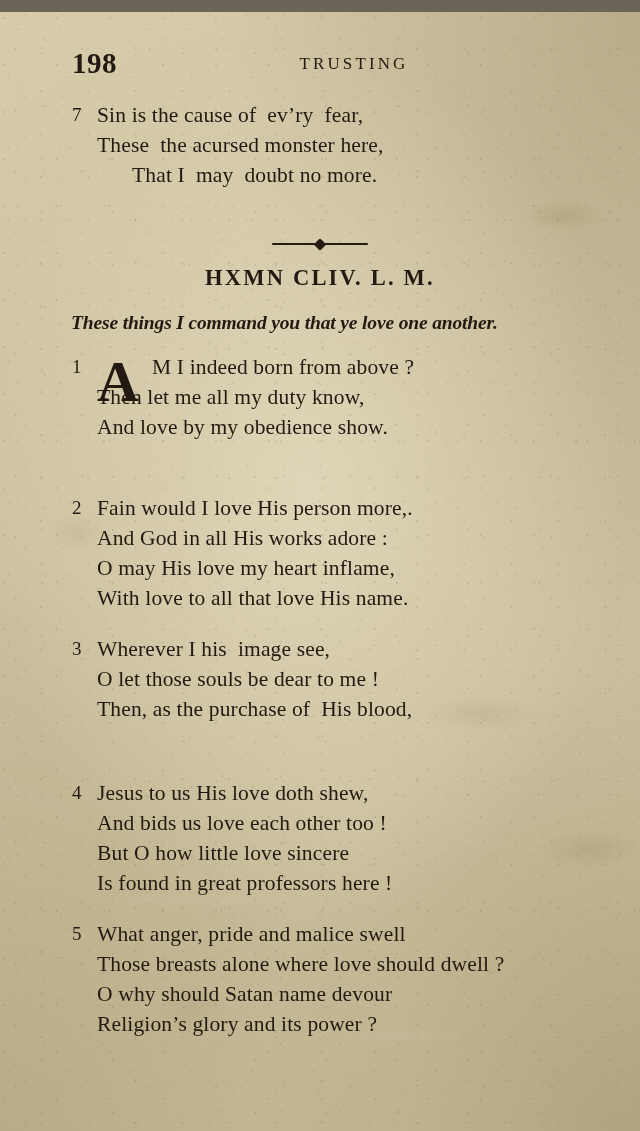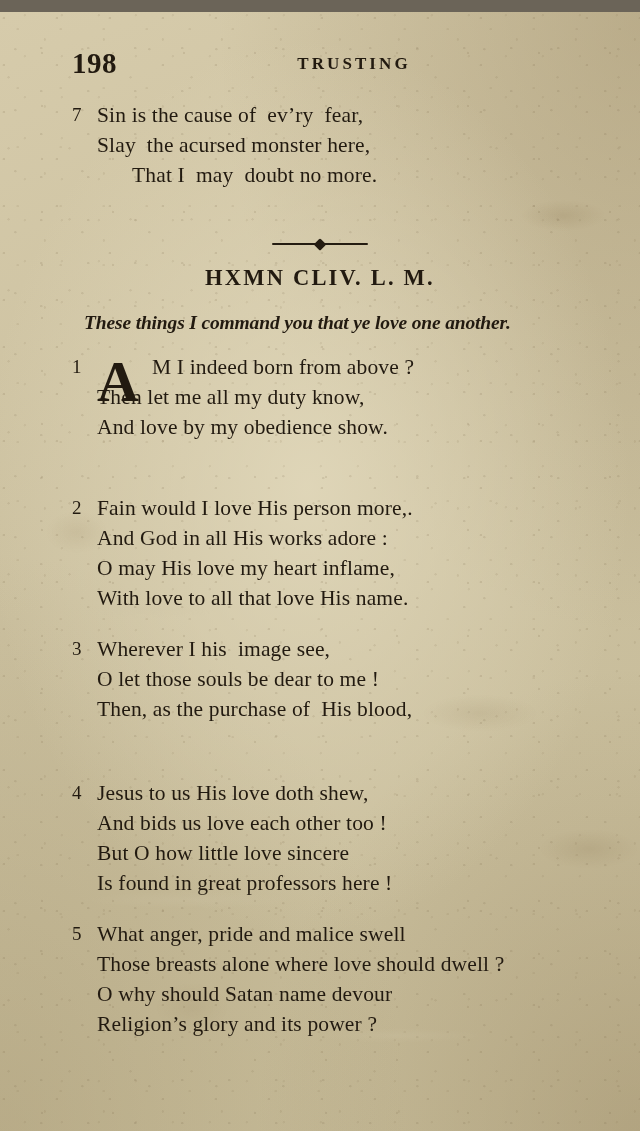--- a/index.html
+++ b/index.html
@@ -75,21 +75,21 @@
     letter-spacing: 0.5px;
     line-height: 30px;
   }
   .head-title {
     position: absolute;
     left: 0;
     right: 0;
     top: 5px;
     text-align: center;
     font-size: 17px;
-    font-weight: 700;
+    font-weight: 400;
     letter-spacing: 3.1px;
     line-height: 22px;
     padding-left: 68px;
   }
 
   
   .stanza {
     position: absolute;
     left: 72px;
     width: 520px;
@@ -157,21 +157,21 @@
     right: 0;
     text-align: center;
     font-size: 22.5px;
     font-weight: 700;
     letter-spacing: 2.2px;
     line-height: 28px;
   }
   .epigraph {
     position: absolute;
     top: 298px;
-    left: 84px;
+    left: 71px;
     width: 556px;
     font-style: italic;
     font-weight: 700;
     font-size: 19.5px;
     line-height: 26px;
     letter-spacing: -0.15px;
     white-space: nowrap;
   }
 
   
@@ -210,21 +210,21 @@
 
   <div class="content">
 
     <div class="running-head">
       <div class="folio">198</div>
       <div class="head-title">TRUSTING</div>
     </div>
 
     <div class="stanza" id="stanza-7" style="top:88px;">
         <div class="line"><span class="num">7</span><span class="txt">Sin is the cause of  ev’ry  fear,</span></div>
-        <div class="line"><span class="txt">Slay  the acursed monster here,</span></div>
+        <div class="line"><span class="txt">These  the acursed monster here,</span></div>
         <div class="line indent"><span class="txt">That I  may  doubt no more.</span></div>
       </div>
 
     <div class="ornament">
       <div class="orn-rule"></div>
     </div>
 
     <div class="hymn-title">HXMN CLIV.  L. M.</div>
     <div class="epigraph">These things I command you that ye love one another.</div>
 

